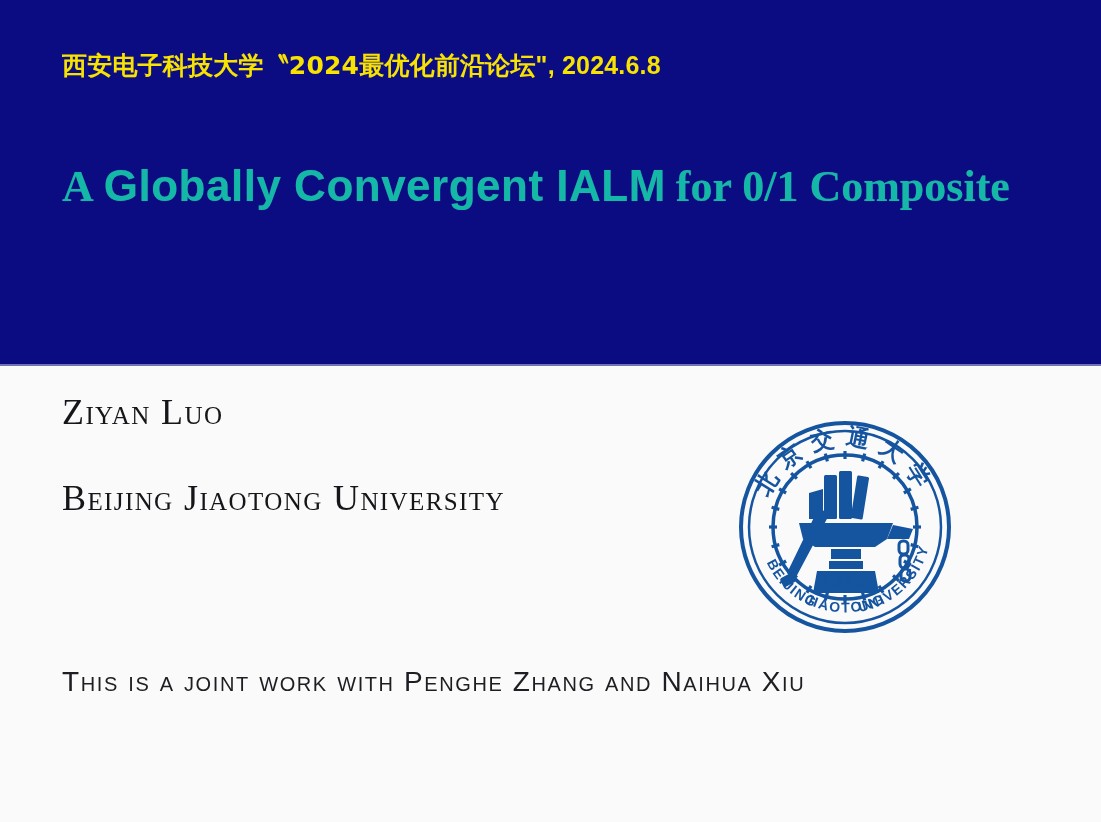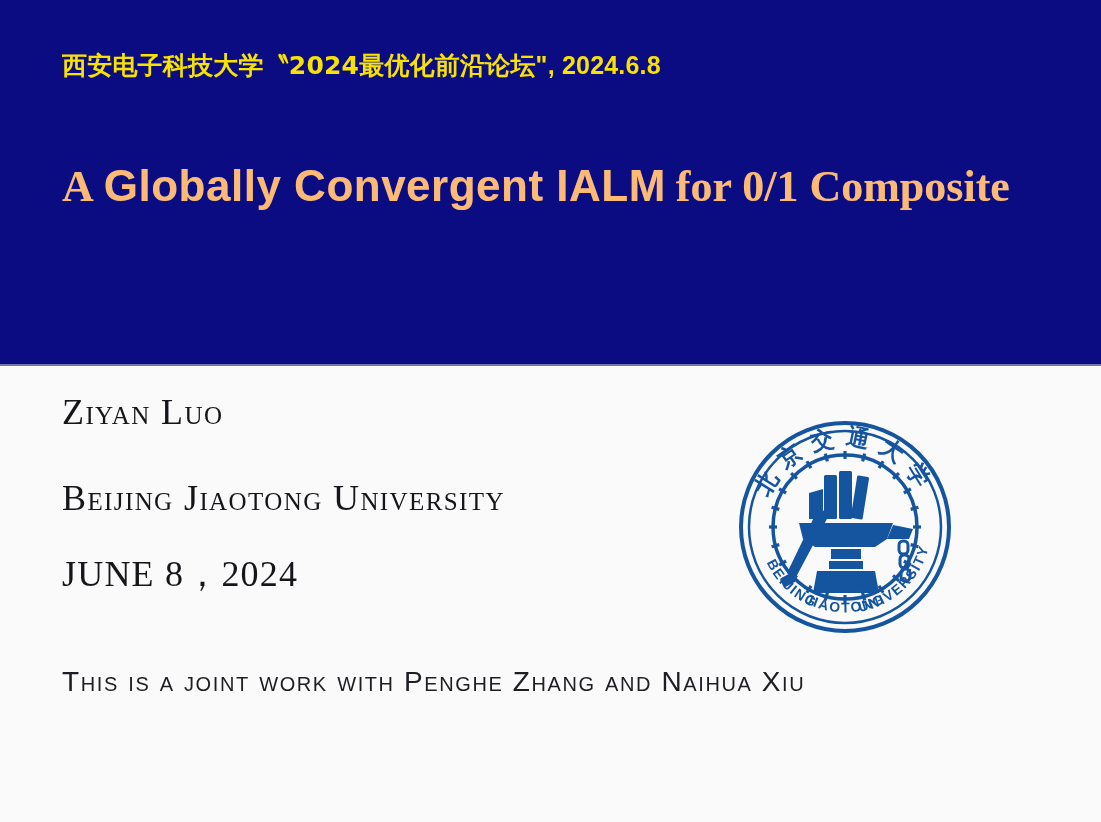--- a/index.html
+++ b/index.html
@@ -57,21 +57,21 @@
   .conf-line .latin-tail {
     font-family: "Liberation Sans", "DejaVu Sans", sans-serif;
     font-weight: bold;
   }
 
   .title-block {
     position: absolute;
     left: 62px;
     top: 158px;
     width: 990px;
-    color: #fdba74;
+    color: #14b8a6;
   }
   .title-line {
     font-size: 44px;
     line-height: 56px;
     white-space: nowrap;
     text-shadow: 0 0 1px rgba(255,255,255,0.25);
   }
   .t-serif {
     font-family: "Liberation Serif", "DejaVu Serif", serif;
     font-weight: bold;
@@ -155,21 +155,20 @@
       </div>
     </div>
 
   </div>
 
   <div class="lower">
 
     <div class="meta">
       <div class="meta-line meta-author">Ziyan Luo</div>
       <div class="meta-line meta-affil">Beijing Jiaotong University</div>
-      <div class="meta-line meta-date">June 8，2024</div>
     </div>
 
     <div class="joint">This is a joint work with Penghe Zhang and Naihua Xiu</div>
 
   </div>
 
   <div class="logo">
     <svg viewBox="0 0 216 216" xmlns="http://www.w3.org/2000/svg" aria-hidden="true">
       <defs>
         <path id="arcTop" d="M 26,108 A 82,82 0 0 1 190,108" fill="none"></path>

